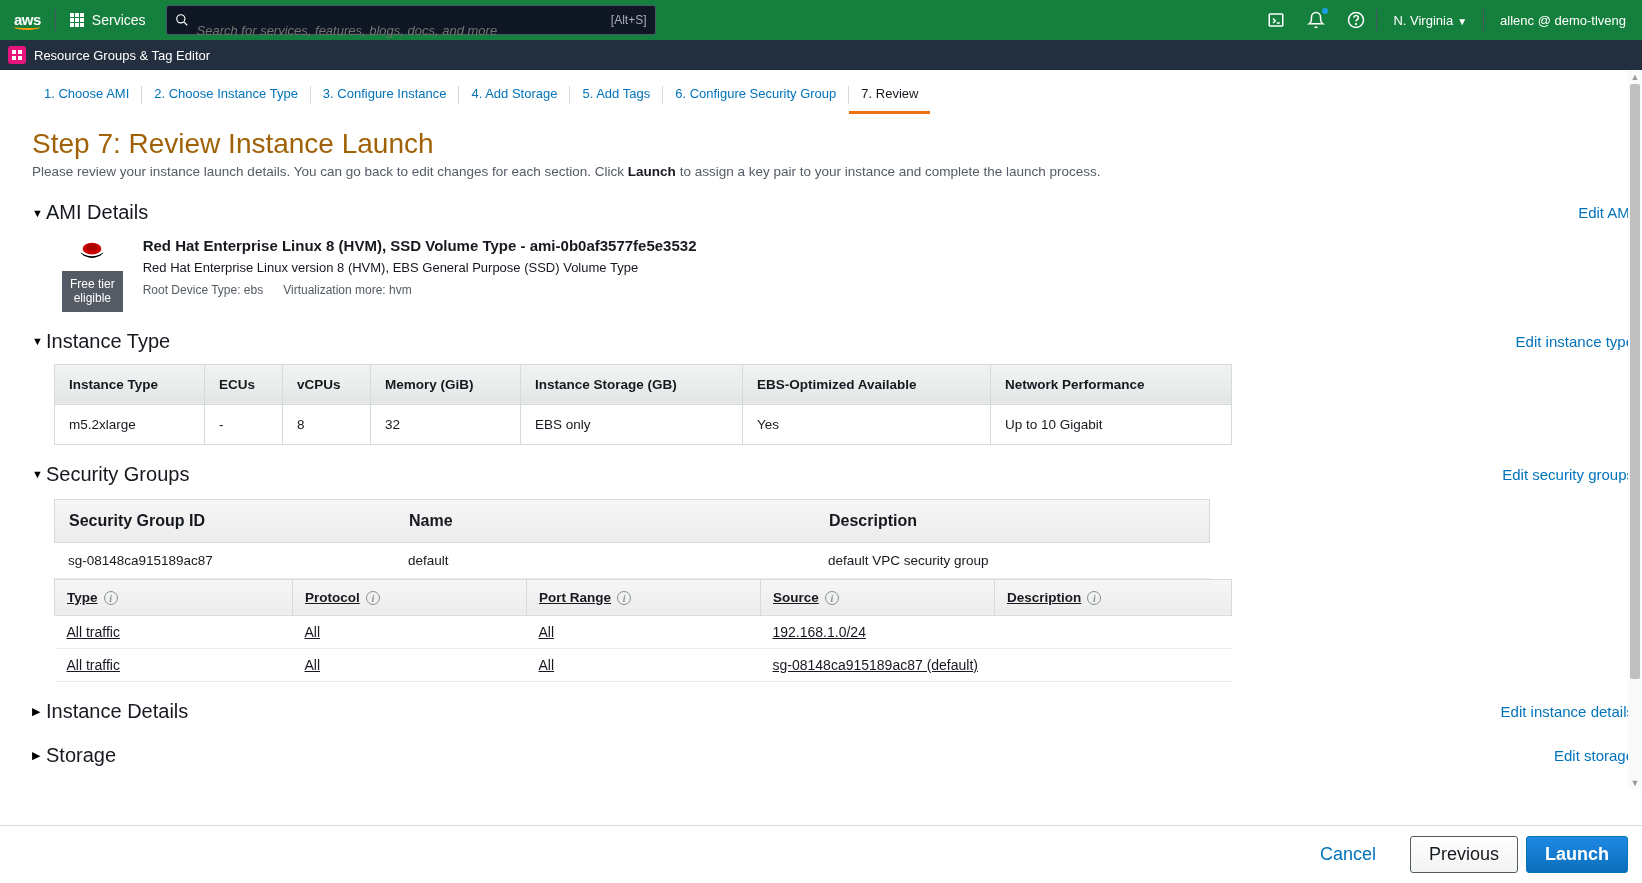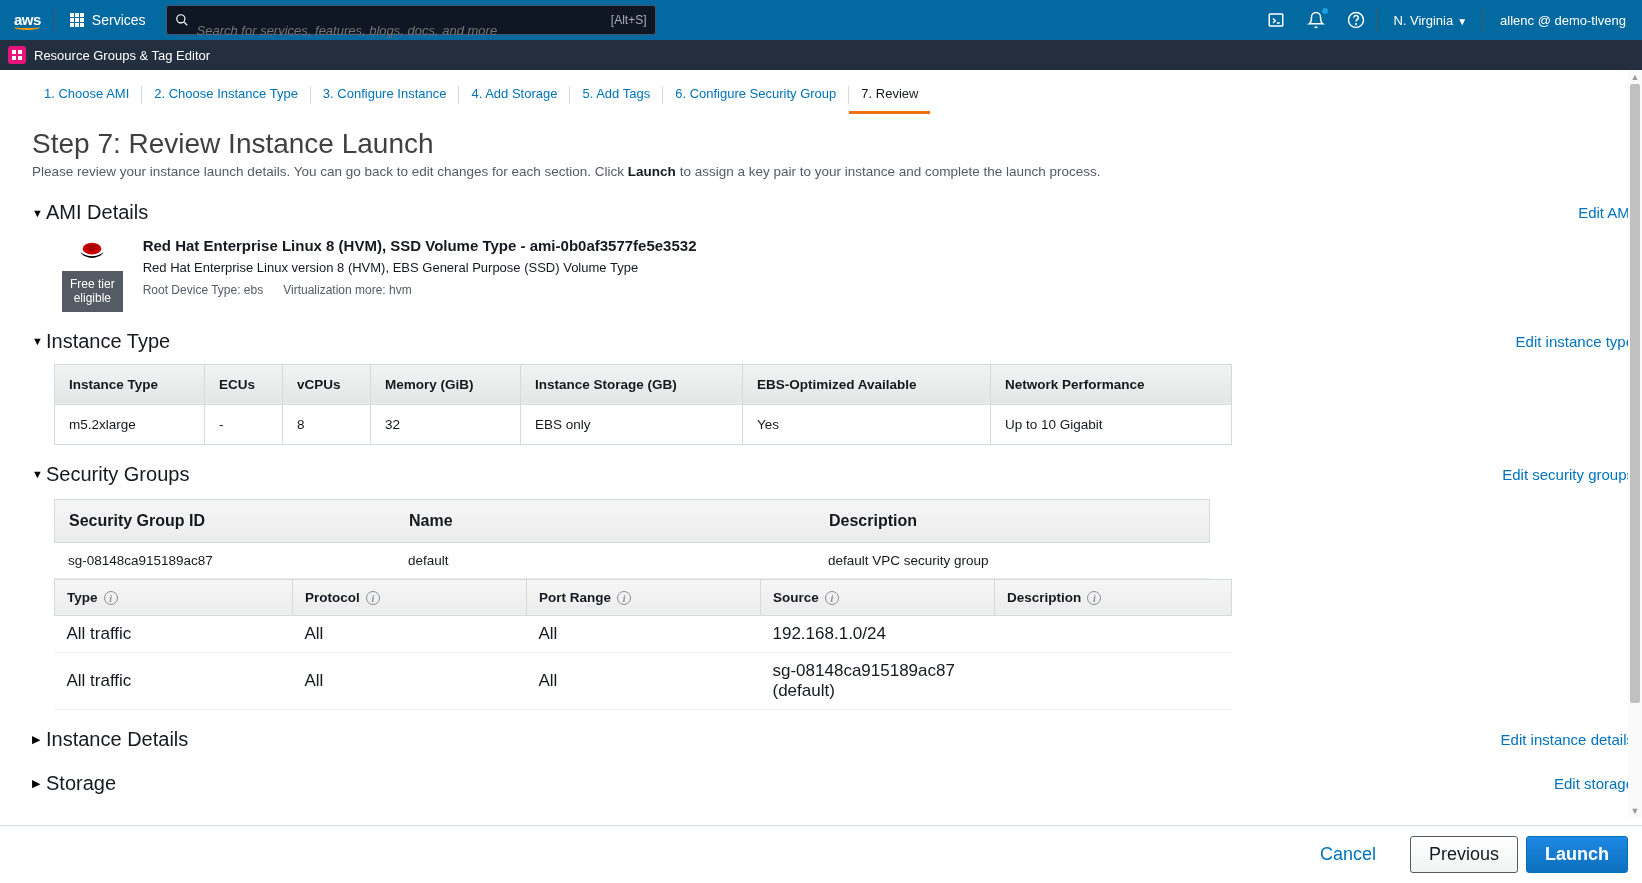--- a/index.html
+++ b/index.html
@@ -1,20 +1,20 @@
 <!DOCTYPE html>
 <html><head>
 <meta charset="utf-8">
 <style>
   * { box-sizing: border-box; margin: 0; padding: 0; }
   body { font-family: "Amazon Ember", "Helvetica Neue", Arial, sans-serif; font-size: 14px; color: #16191f; background: #fff; width: 1642px; }
   a { color: #0073bb; text-decoration: none; cursor: pointer; }
 
   
-  .aws-header { background: #0369a1; color: #fff; height: 40px; display: flex; align-items: center; position: relative; }
+  .aws-header { background: #15803d; color: #fff; height: 40px; display: flex; align-items: center; position: relative; }
   .aws-logo { font-weight: 700; font-size: 15px; padding: 0 14px; color: #fff; letter-spacing: -0.5px; position: relative; }
   .aws-logo .smile { display:block; height:6px; width:26px; border-bottom:2.5px solid #ff9900; border-radius:0 0 60% 60%; margin-top:-4px; }
   .hdr-divider { width:1px; height:22px; background:#4a5568; }
   .services-btn { display:flex; align-items:center; gap:8px; padding:0 14px; cursor:pointer; }
   .grid-icon { width:14px; height:14px; display:grid; grid-template-columns:repeat(3,1fr); grid-template-rows:repeat(3,1fr); gap:1.5px; }
   .grid-icon span { background:#fff; }
   .search-wrap { display:flex; align-items:center; background:#0f1624; border:1px solid #4a5568; height:30px; flex:0 0 490px; padding:0 8px; border-radius:3px; margin:0 6px; }
   .search-wrap input { background:transparent; border:none; color:#fff; outline:none; flex:1; font-style:italic; font-size:13px; }
   .search-wrap .kbd { font-size:12px; color:#aab; }
   .hdr-spacer { flex:1; }
@@ -34,21 +34,21 @@
   .scrollbar .arrow { height:14px; display:flex; align-items:center; justify-content:center; color:#999; font-size:9px; }
   .scrollbar .track { position:absolute; top:14px; bottom:14px; left:2px; right:2px; }
   .scrollbar .thumb { position:absolute; left:0; right:0; background:#c0c0c0; border-radius:2px; }
 
   .wizard-tabs { display:flex; gap:0; padding:10px 8px 0; border-bottom:none; }
   .wizard-tab { padding:6px 12px 10px; font-size:13px; border-bottom:2px solid transparent; cursor:pointer; }
   .wizard-tab.inactive a { color:#0073bb; }
   .wizard-tab.active { color:#16191f; font-weight:400; border-bottom:3px solid #ec7211; }
   .wizard-tab-sep { width:1px; background:#d5dbdb; margin:6px 0 10px; height:18px; }
 
-  h1.page-title { font-size:28px; font-weight:400; padding:14px 8px 2px; color:#404040; }
+  h1.page-title { font-size:28px; font-weight:400; padding:14px 8px 2px; color:#a16207; }
   .page-desc { padding:2px 8px 12px; color:#545b64; font-size:13.5px; }
   .page-desc b { color:#16191f; }
 
   .section { padding:4px 8px; }
   .section-header { display:flex; align-items:center; padding:6px 0; border-bottom:1px solid transparent;}
   .section-header .caret { font-size:11px; width:14px; color:#000; cursor:pointer; }
   .section-title { font-size:20px; font-weight:400; }
   .section-link { margin-left:auto; font-size:15px; }
 
   .ami-block { display:flex; padding:6px 16px 4px 30px; gap:20px; }
@@ -66,23 +66,23 @@
   .it-table { width:1178px; }
 
   .sg-block { padding:6px 0 4px 22px; width:1178px; }
   .sg-head-row { display:flex; background:linear-gradient(#f6f6f6,#ececec); border:1px solid #d5dbdb; border-bottom:1px solid #d5dbdb; }
   .sg-head-cell { padding:12px 14px; font-weight:700; font-size:16px; }
   .sg-data-row { display:flex; border-bottom:1px solid #eaeded; }
   .sg-data-cell { padding:10px 14px; font-size:13.5px; }
   .sg-c1 { width:340px; } .sg-c2 { width:420px; } .sg-c3 { flex:1; }
 
   .inbound-title { font-weight:700; font-size:14px; padding:14px 0 10px 6px; }
-  .ib-table { width:1178px; border-collapse:collapse; }
+  .ib-table { width:1178px; border-collapse:collapse;text-decoration:underline; }
   .ib-table th { background:linear-gradient(#f6f6f6,#ececec); border:1px solid #d5dbdb; text-align:left; padding:10px 12px; font-weight:700; font-size:13.5px; }
-  .ib-table td { border-bottom:1px solid #eaeded; padding:8px 12px; font-size:17px; }
+  .ib-table td { border-bottom:1px solid #eaeded; padding:8px 12px; font-size:14px; }
   .info-iconn { display:inline-block; margin-left:6px; width:14px; height:14px; border:1px solid #879196; border-radius:50%; text-align:center; font-size:10px; line-height:13px; color:#879196; font-weight:700; font-family:Georgia,serif; font-style:italic;}
 
   .footer-bar { position:fixed; bottom:0; left:0; right:0; background:#fff; border-top:1px solid #d5dbdb; padding:10px 14px; display:flex; justify-content:flex-end; gap:8px; width:1642px;}
   .btn { padding:7px 18px; font-size:18px; border-radius:3px; cursor:pointer; }
   .btn-cancel { border:none; background:transparent; color:#0073bb; }
   .btn-prev { border:1px solid #545b64; background:#fff; color:#16191f; background:linear-gradient(#ffffff,#f2f3f3);margin-left:8px; }
   .btn-launch { border:1px solid #0073bb; background:#0073bb; background:linear-gradient(#1e88e5,#0b6fbb); color:#fff; font-weight:700; }
   .content-inner { padding-bottom:60px;padding-left:24px; }
 </style>
 </head>

